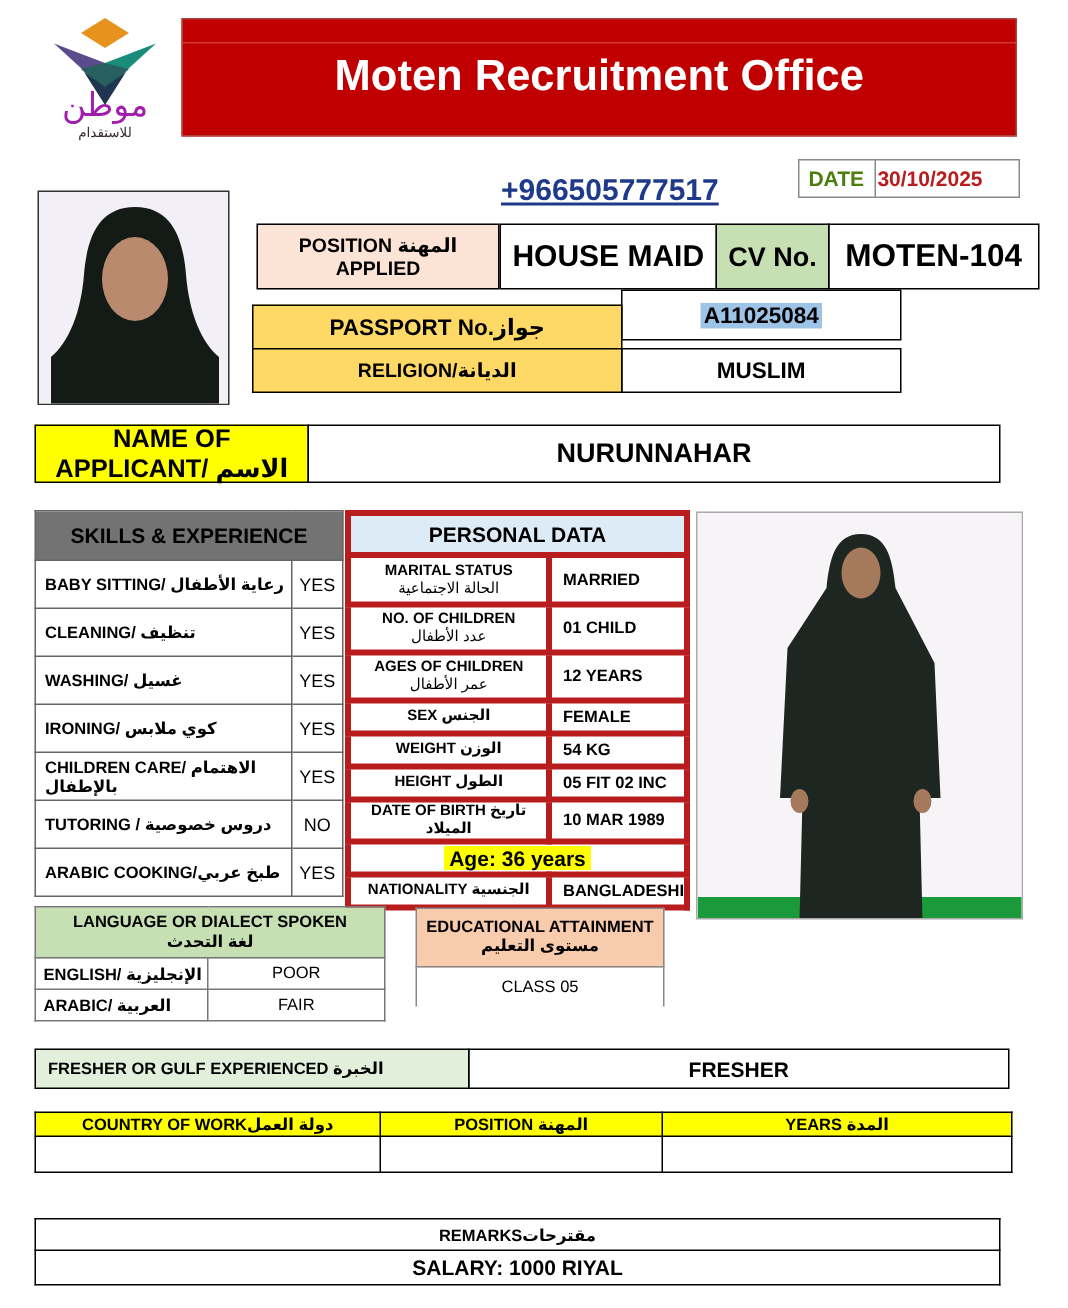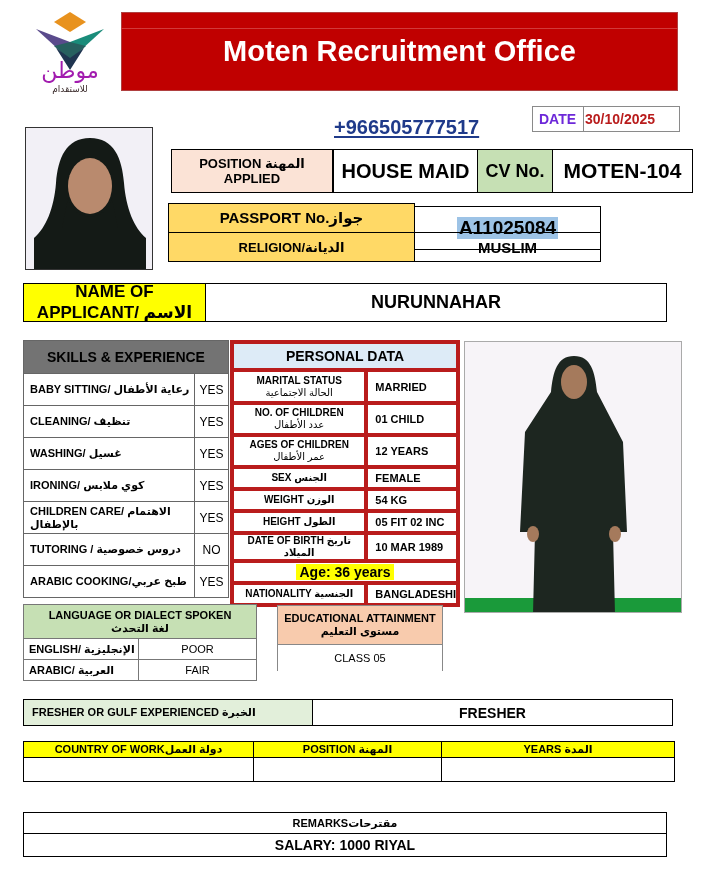--- a/index.html
+++ b/index.html
@@ -14,35 +14,35 @@
   #logo-sub { left: 30px; top: 84px; width: 80px; text-align: center; font-size: 9px; color: #3a2b2b; font-family: "DejaVu Sans", sans-serif; }
 
   
   #banner { left: 121px; top: 12px; width: 557px; height: 79px; background: #c00000; border: 1px solid #b04040; }
   #banner-line { left: 121px; top: 28px; width: 557px; height: 1px; background: #d23a3a; }
   #banner-title { left: 121px; top: 12px; width: 557px; height: 79px; display: flex; align-items: center; justify-content: center; color: #fff; font-size: 29px; font-weight: bold; }
 
   
   #phone { left: 334px; top: 116px; font-size: 20px; font-weight: bold; color: #1f3a8a; text-decoration: underline; text-decoration-thickness: 2px; text-underline-offset: 2px; }
   #date-box { left: 532px; top: 106px; width: 148px; height: 26px; border: 1px solid #8a8a8a; }
-  #date-label { left: 532px; top: 106px; width: 52px; height: 26px; color: #6d28d9; font-size: 14px; border-right: 1px solid #8a8a8a; }
+  #date-label { left: 532px; top: 106px; width: 52px; height: 26px; color: #4d7c0f; font-size: 14px; border-right: 1px solid #8a8a8a; }
   #date-value { left: 572px; top: 106px; width: 96px; height: 26px; color: #b91c1c; font-size: 14px; }
 
   
   #photo1 { left: 25px; top: 127px; width: 128px; height: 143px; border: 1px solid #333; background: #f3f1f6; overflow: hidden; }
 
   
   #pos-label { left: 171px; top: 149px; width: 162px; height: 44px; background: #fbe3d6; border: 1px solid #000; font-size: 13px; line-height: 15px; flex-direction: column; }
   #pos-value { left: 333px; top: 149px; width: 145px; height: 44px; border: 1px solid #000; font-size: 20px; }
   #cv-label { left: 477px; top: 149px; width: 76px; height: 44px; background: #c6e0b4; border: 1px solid #000; font-size: 18px; }
   #cv-value { left: 552px; top: 149px; width: 141px; height: 44px; border: 1px solid #000; font-size: 21px; }
 
   
   #pp-label { left: 168px; top: 203px; width: 247px; height: 30px; background: #ffd966; border: 1px solid #000; font-size: 15px; }
-  #pp-value { left: 414px; top: 206px; width: 187px; height: 44px; border: 1px solid #000; font-size: 19px; }
+  #pp-value { left: 414px; top: 193px; width: 187px; height: 34px; border: 1px solid #000; font-size: 15px; }
   #pp-value span { background: #9dc3e6; padding: 0 2px; }
   #rel-label { left: 168px; top: 232px; width: 247px; height: 30px; background: #ffd966; border: 1px solid #000; font-size: 13px; }
   #rel-value { left: 414px; top: 232px; width: 187px; height: 30px; border: 1px solid #000; font-size: 15px; }
 
   
   #name-label { left: 23px; top: 283px; width: 183px; height: 39px; background: #ffff00; border: 1px solid #000; font-size: 17px; }
   #name-value { left: 205px; top: 283px; width: 462px; height: 39px; border: 1px solid #000; font-size: 18px; }
 
   
   #skills { left: 23px; top: 340px; width: 206px; border-collapse: collapse; font-size: 11px; font-weight: bold; }

